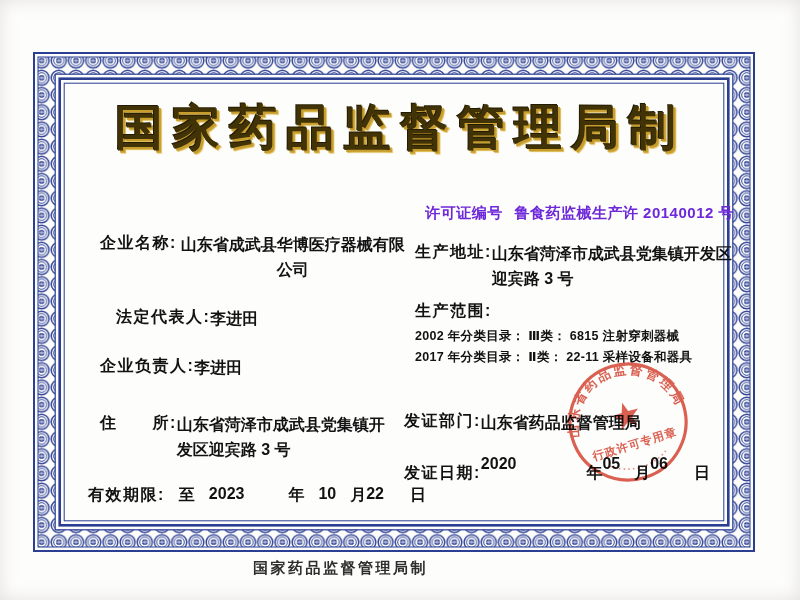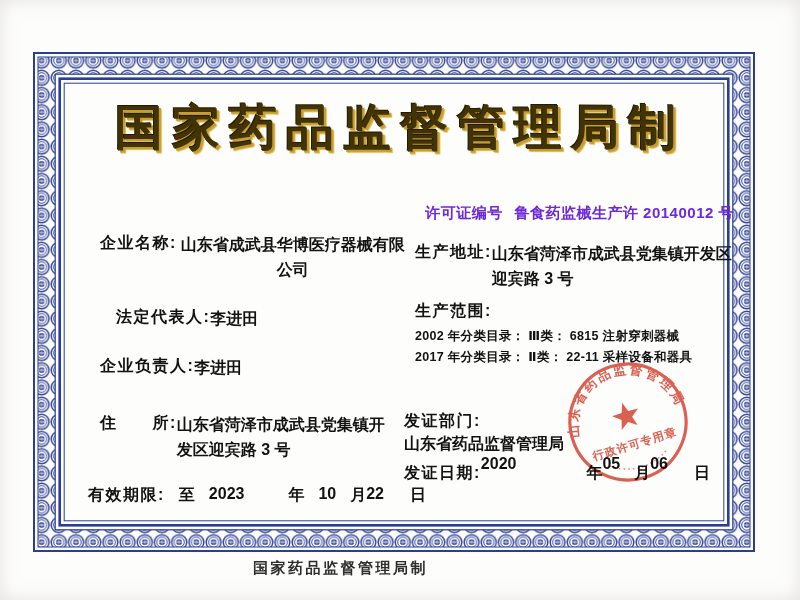--- a/index.html
+++ b/index.html
@@ -38,21 +38,21 @@
   .row-company{left:100px;top:233px;}
   .row-company .fvalue{width:232px;text-align:center;}
   .row-address{left:415px;top:242px;}
   .row-address .fvalue{width:246px;}
   .row-legal{left:116px;top:307px;}
   .row-scope{left:415px;top:301px;display:block;}
   .scope-lines{margin-top:4px;font-size:12.5px;font-weight:600;line-height:1.65;letter-spacing:.3px;}
   .row-manager{left:100px;top:356px;}
   .row-residence{left:100px;top:413px;}
   .row-residence .fvalue{width:218px;}
-  .row-issuer{left:404px;top:411px;flex-direction:column;}
+  .row-issuer{left:404px;top:411px;}
   .row-validity{left:88px;top:485px;white-space:nowrap;}
   .row-issuedate{left:404px;top:463px;white-space:nowrap;text-align:center;}
 
   .dateline{font-size:16px;font-weight:700;color:#121212;}
   .dateline .gap-s{display:inline-block;width:14px;}
   .dateline .gap-m{display:inline-block;width:26px;}
   .dateline .gap-l{display:inline-block;width:44px;}
   .raised{position:relative;top:-8px;}
 
   .footer{

